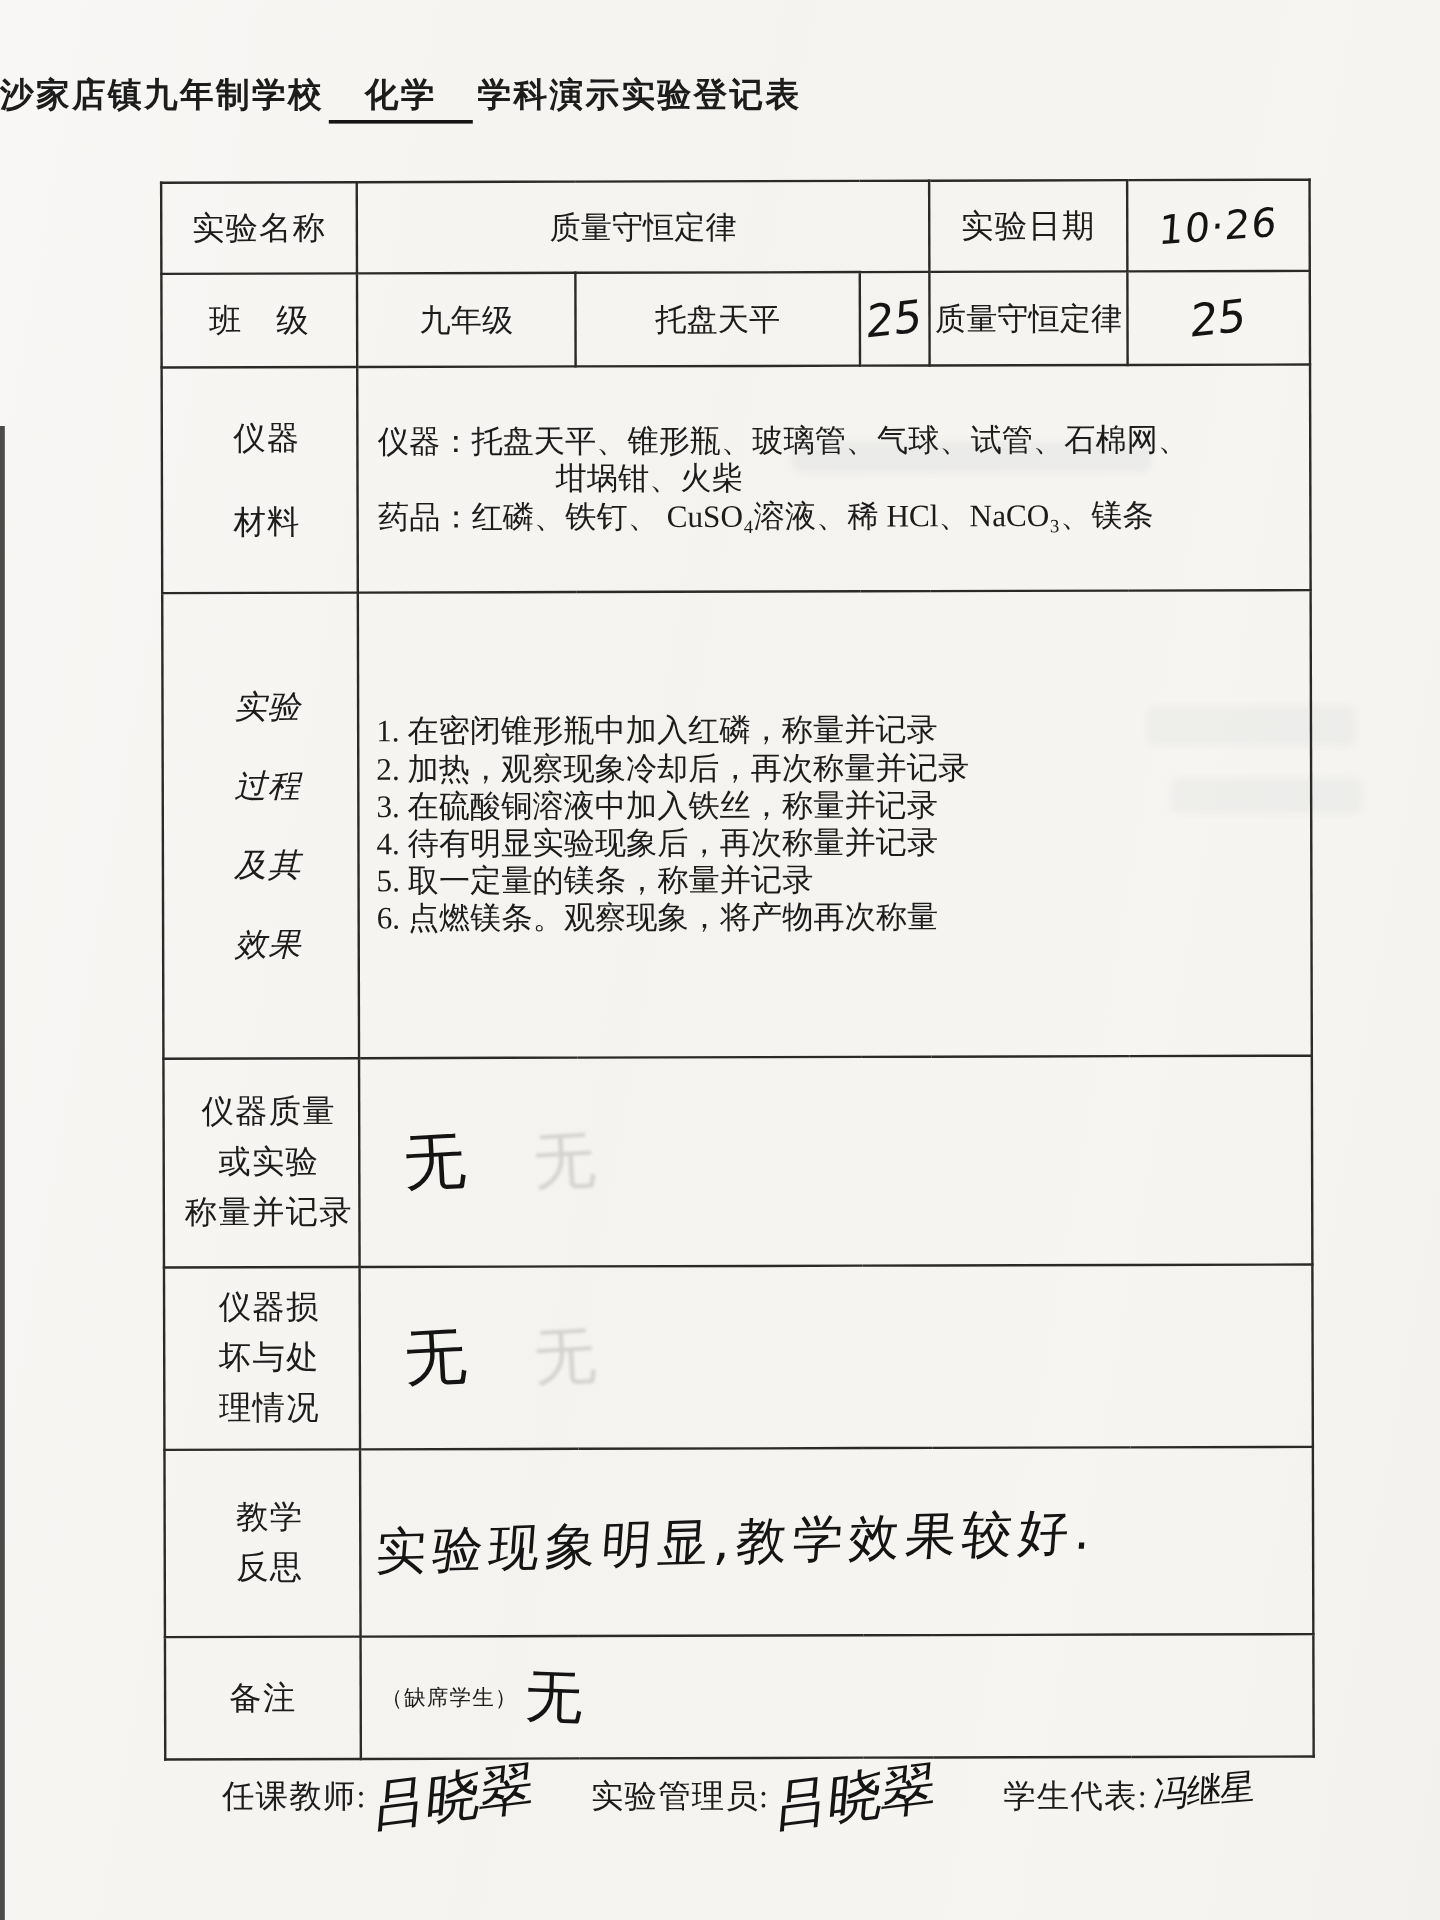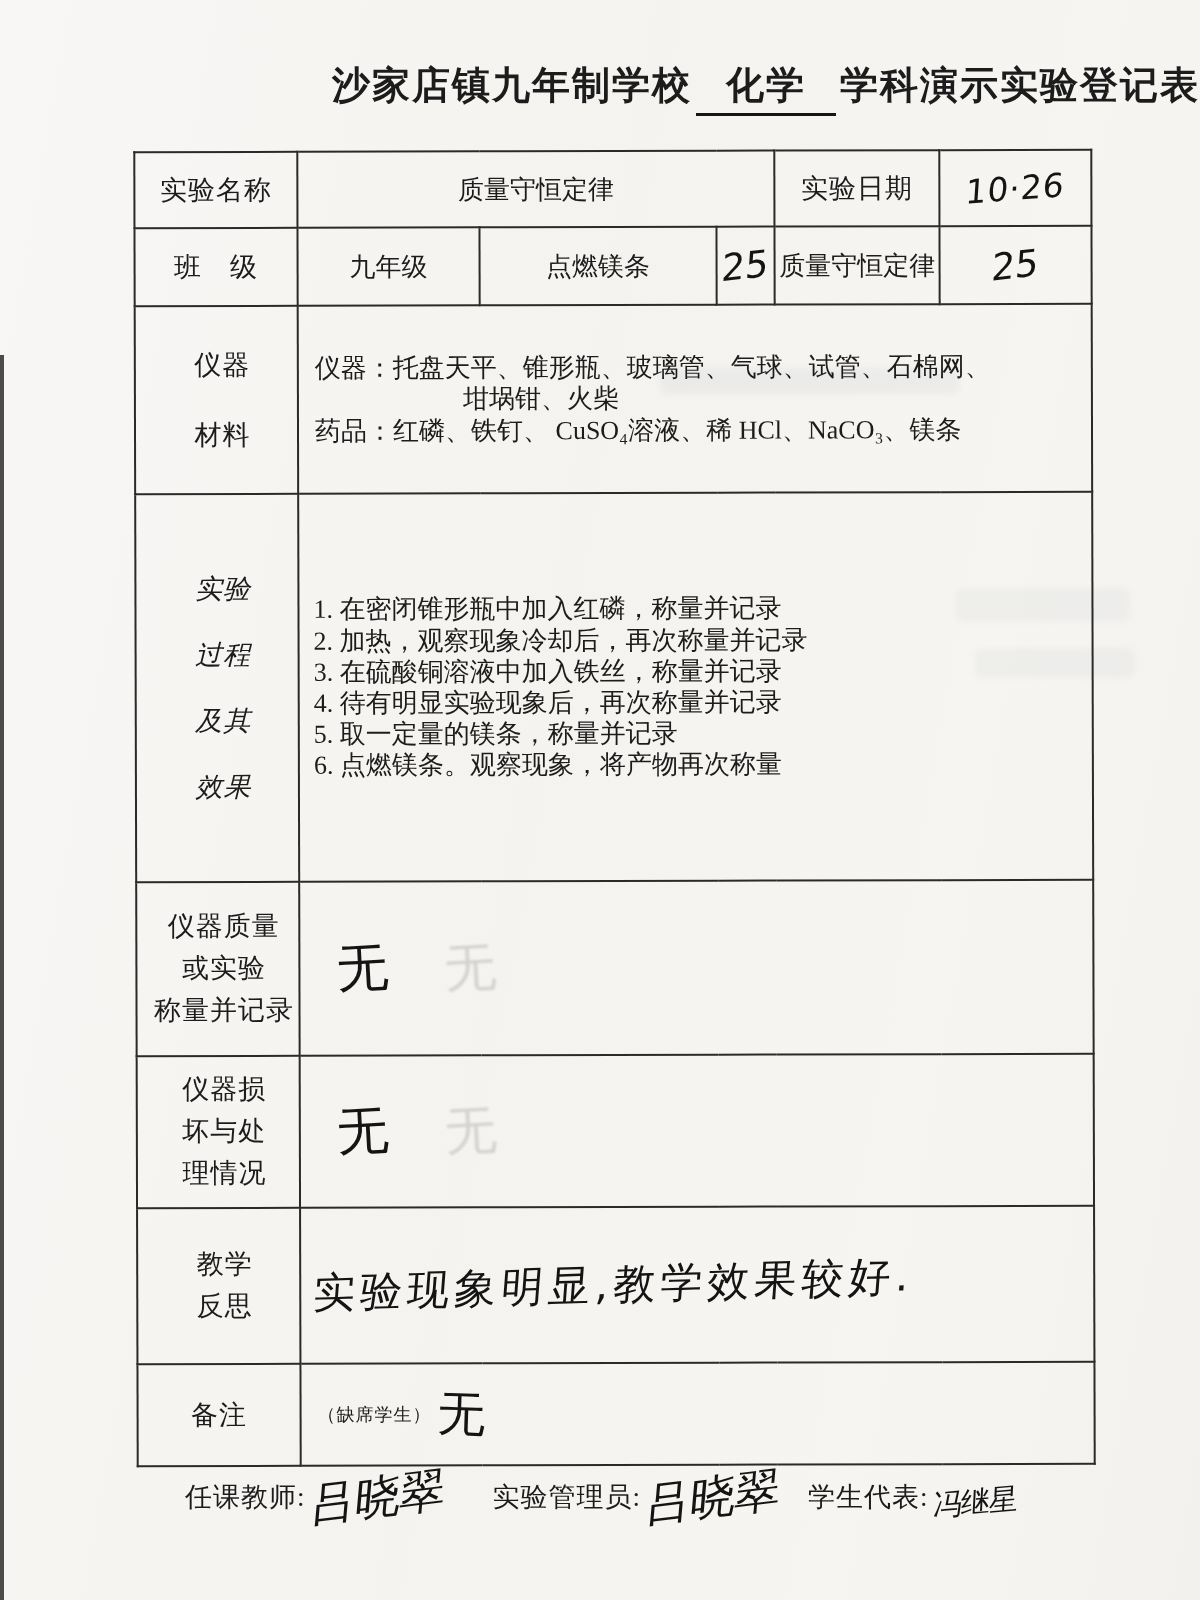--- a/index.html
+++ b/index.html
@@ -16,23 +16,23 @@
     background:linear-gradient(100deg,#f8f7f5 0%,#f4f3f0 45%,#f6f5f2 75%,#f2f1ed 100%);
     overflow:hidden;
   }
   
   .scan-edge{
     position:absolute;left:0;top:355px;width:4px;height:1245px;
     background:#20201e;opacity:.8;
   }
   .doc-title{
     position:absolute;top:60px;left:0;width:1200px;
-    text-align:right;
+    text-align:left;
     font-family:"Liberation Sans", sans-serif;
-    font-weight:700;font-size:38px;letter-spacing:2px;
+    font-weight:700;font-size:28px;letter-spacing:2px;
     white-space:nowrap;
   }
   .doc-title .subject{
     display:inline-block;
     padding:0 30px 2px 30px;
     border-bottom:3px solid #151515;
     margin:0 4px;
   }
   table.doc-table{
     position:absolute;left:135px;top:150px;width:957px;
@@ -111,41 +111,41 @@
     padding-left:12px;
     white-space:nowrap;
   }
   .remark-line{
     display:flex;align-items:center;height:100%;padding-left:16px;box-sizing:border-box;
   }
   .remark-printed{font-size:18px;letter-spacing:1px;}
   .remark-line .hand-wu{margin-left:6px;font-size:48px;transform:rotate(2deg);}
   .doc-footer{
     position:absolute;left:185px;top:1462px;width:990px;
-    display:flex;align-items:flex-end;
+    display:flex;align-items:flex-start;
     white-space:nowrap;
   }
   .foot-label{
     font-size:27px;letter-spacing:1px;line-height:70px;
   }
   .sign{
     font-size:46px;
     transform:rotate(-7deg) skewX(-12deg);
     display:inline-block;
     letter-spacing:-1px;
     line-height:70px;
     margin:0 4px;
   }
   .sign-student{
     font-size:29px;
     transform:rotate(-5deg) skewX(-8deg);
     line-height:60px;
   }
   .gap1{margin-left:44px;}
-  .gap2{margin-left:24px;}
+  .gap2{margin-left:52px;}
   
   .smudge{
     position:absolute;background:#9aa0a8;border-radius:8px;
     opacity:.10;filter:blur(3px);
   }
   .smudge-a{left:660px;top:368px;width:300px;height:26px;}
   .smudge-b{left:955px;top:588px;width:175px;height:34px;opacity:.08;}
   .smudge-c{left:975px;top:648px;width:160px;height:30px;opacity:.08;}
 </style>
 </head>
@@ -173,21 +173,21 @@
       <tr class="r1">
         <td class="label">实验名称</td>
         <td colspan="3" class="c-center">质量守恒定律</td>
         <td class="label">实验日期</td>
         <td class="c-center"><span class="hand hand-date">10·26</span></td>
       </tr>
 
       <tr class="r2">
         <td class="label">班　级</td>
         <td class="c-center">九年级</td>
-        <td class="c-center">点燃镁条</td>
+        <td class="c-center">托盘天平</td>
         <td class="c-center"><span class="hand hand-count">25</span></td>
         <td class="c-center">质量守恒定律</td>
         <td class="c-center"><span class="hand hand-count">25</span></td>
       </tr>
 
       <tr class="r3">
         <td class="label">
           <div class="lab-line">仪器</div>
           <div class="lab-line">材料</div>
         </td>

